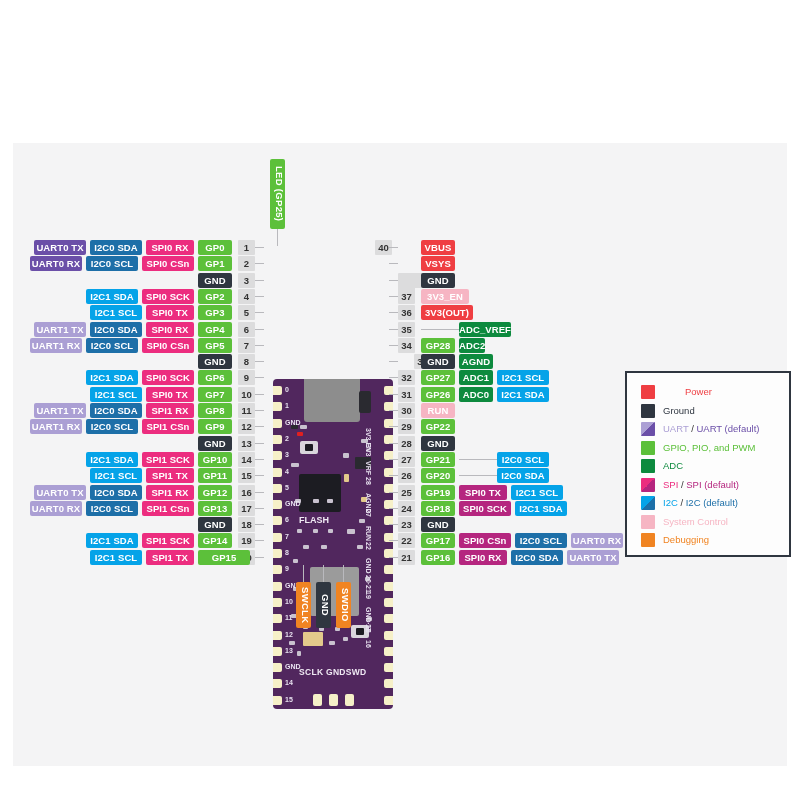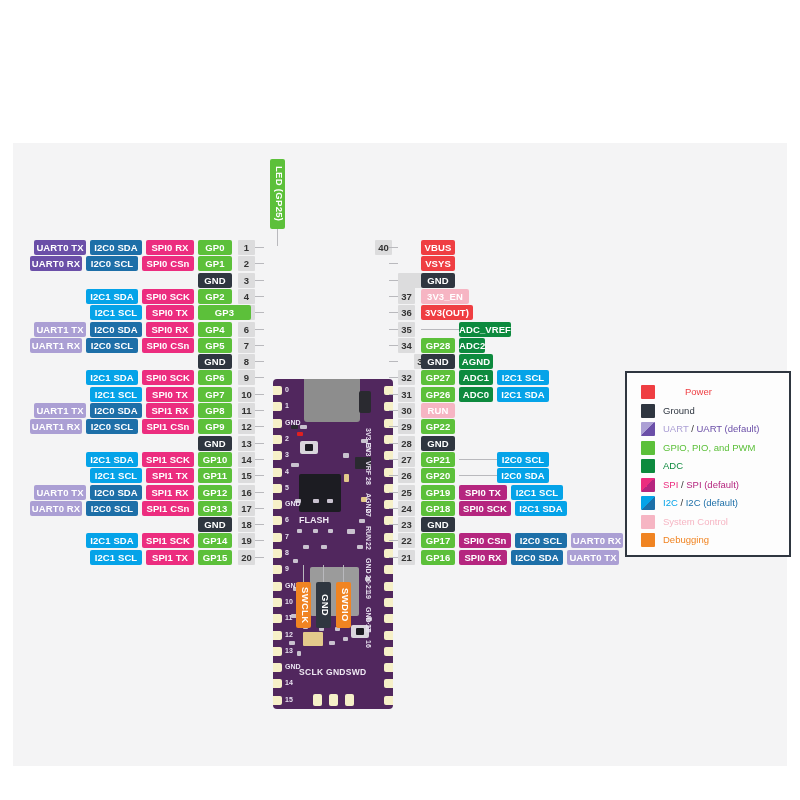--- a/index.html
+++ b/index.html
@@ -227,21 +227,21 @@
       <div class="lead" style="left: 242px; top: 120.3px; width: 9px; height: 1px;"></div>
       <div class="num" style="left: 225px; top: 129.6px;">3</div>
       <div class="pill c-gnd" style="left: 185px; top: 129.6px; width: 34px;">GND</div>
       <div class="lead" style="left: 242px; top: 136.6px; width: 9px; height: 1px;"></div>
       <div class="num" style="left: 225px; top: 145.9px;">4</div>
       <div class="pill c-gpio" style="left: 185px; top: 145.9px; width: 34px;">GP2</div>
       <div class="pill c-spi" style="left: 129px; top: 145.9px; width: 52px;">SPI0 SCK</div>
       <div class="pill c-i2c" style="left: 73px; top: 145.9px; width: 52px;">I2C1 SDA</div>
       <div class="lead" style="left: 242px; top: 152.9px; width: 9px; height: 1px;"></div>
       <div class="num" style="left: 225px; top: 162.2px;">5</div>
-      <div class="pill c-gpio" style="left: 185px; top: 162.2px; width: 53px;">GP3</div>
+      <div class="pill c-gpio" style="left: 185px; top: 162.2px; width: 34px;">GP3</div>
       <div class="pill c-spi" style="left: 133px; top: 162.2px; width: 48px;">SPI0 TX</div>
       <div class="pill c-i2c" style="left: 77px; top: 162.2px; width: 52px;">I2C1 SCL</div>
       <div class="lead" style="left: 242px; top: 169.2px; width: 9px; height: 1px;"></div>
       <div class="num" style="left: 225px; top: 178.5px;">6</div>
       <div class="pill c-gpio" style="left: 185px; top: 178.5px; width: 34px;">GP4</div>
       <div class="pill c-spi" style="left: 133px; top: 178.5px; width: 48px;">SPI0 RX</div>
       <div class="pill c-i2cd" style="left: 77px; top: 178.5px; width: 52px;">I2C0 SDA</div>
       <div class="pill c-uartd" style="left: 21px; top: 178.5px; width: 52px;">UART1 TX</div>
       <div class="lead" style="left: 242px; top: 185.5px; width: 9px; height: 1px;"></div>
       <div class="num" style="left: 225px; top: 194.8px;">7</div>
@@ -302,21 +302,21 @@
       <div class="lead" style="left: 242px; top: 364.8px; width: 9px; height: 1px;"></div>
       <div class="num" style="left: 225px; top: 374.1px;">18</div>
       <div class="pill c-gnd" style="left: 185px; top: 374.1px; width: 34px;">GND</div>
       <div class="lead" style="left: 242px; top: 381.1px; width: 9px; height: 1px;"></div>
       <div class="num" style="left: 225px; top: 390.4px;">19</div>
       <div class="pill c-gpio" style="left: 185px; top: 390.4px; width: 34px;">GP14</div>
       <div class="pill c-spi" style="left: 129px; top: 390.4px; width: 52px;">SPI1 SCK</div>
       <div class="pill c-i2c" style="left: 73px; top: 390.4px; width: 52px;">I2C1 SDA</div>
       <div class="lead" style="left: 242px; top: 397.4px; width: 9px; height: 1px;"></div>
       <div class="num" style="left: 225px; top: 406.7px;">20</div>
-      <div class="pill c-gpio" style="left: 185px; top: 406.7px; width: 34px;">GP15</div>
+      <div class="pill c-gpio" style="left: 185px; top: 406.7px; width: 52px;">GP15</div>
       <div class="pill c-spi" style="left: 133px; top: 406.7px; width: 48px;">SPI1 TX</div>
       <div class="pill c-i2c" style="left: 77px; top: 406.7px; width: 52px;">I2C1 SCL</div>
       <div class="lead" style="left: 242px; top: 413.7px; width: 9px; height: 1px;"></div>
     </div>
   <div id="right-col">
       <div class="num" style="left: 362px; top: 97px;">40</div>
       <div class="pill c-power" style="left: 408px; top: 97px; width: 34px;">VBUS</div>
       <div class="lead" style="left: 376px; top: 104px; width: 9px; height: 1px;"></div>
       <div class="num" style="left: 385px; top: 113.3px; margin-top: 28px;">39</div>
       <div class="pill c-power" style="left: 408px; top: 113.3px; width: 34px;">VSYS</div>

